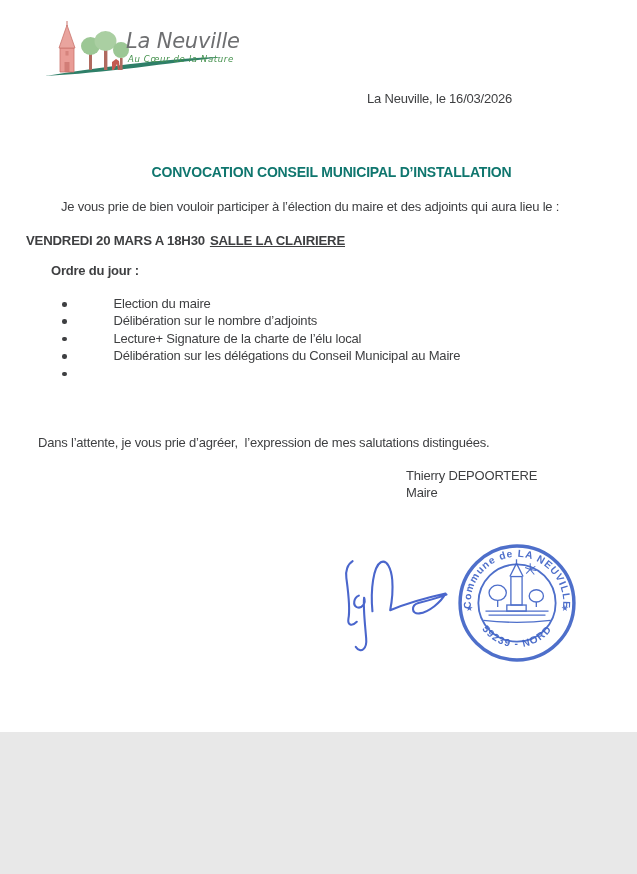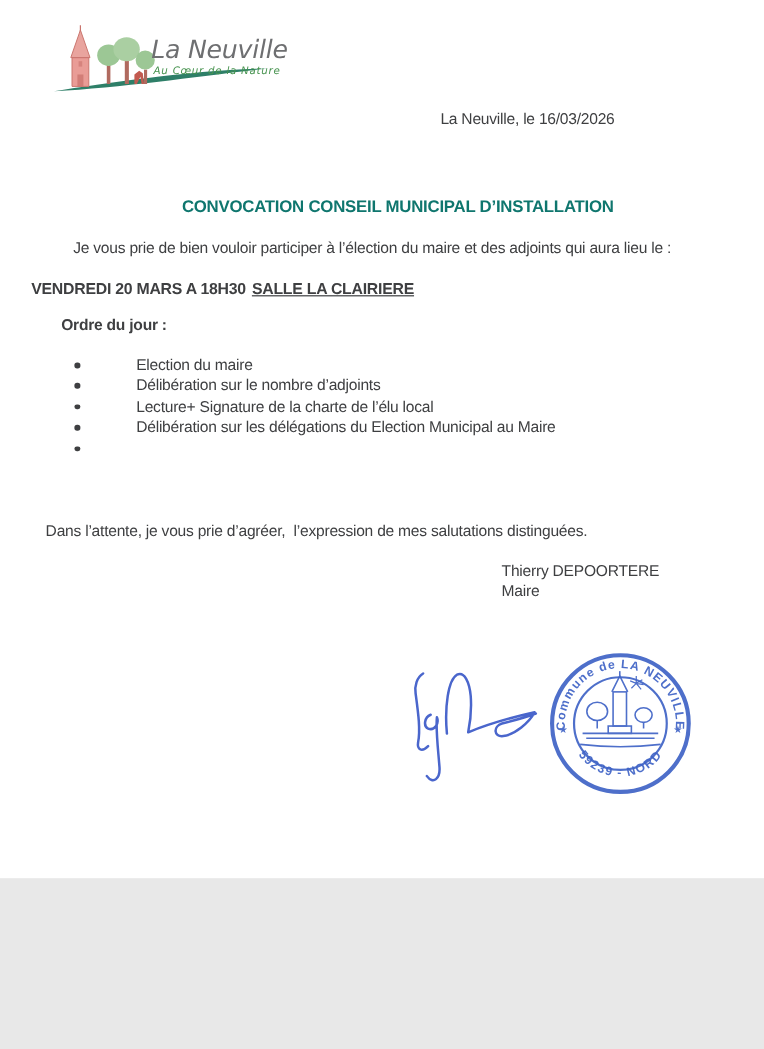--- a/index.html
+++ b/index.html
@@ -50,21 +50,21 @@
 
   .agenda-list { left: 57px; top: 296px; width: 540px; }
   .agenda-item { display: flex; align-items: flex-start; height: 17.4px; gap: 32px; }
   .agenda-item .dot {
     width: 4.5px; height: 4.5px; border-radius: 50%;
     background: #3e3f41; margin: 6px 15px 0 5px; flex: none;
   }
 
   .closing-par { left: 38px; top: 435px; width: 580px; white-space: pre-wrap; }
 
-  .signatory-block { left: 406px; top: 467px; line-height: 17px; margin-left: 12px; }
+  .signatory-block { left: 406px; top: 467px; line-height: 17px; }
 
   .signature-block { left: 338px; top: 544px; width: 120px; height: 120px; }
   .stamp-block { left: 456px; top: 542px; width: 122px; height: 122px; }
 </style>
 </head>
 <body>
 
 <div class="page">
 
   <div class="abs logo-block">
@@ -115,21 +115,21 @@
     <div class="agenda-item">
       <span class="dot"></span>
       <span>Délibération sur le nombre d’adjoints</span>
     </div>
     <div class="agenda-item">
       <span class="dot"></span>
       <span>Lecture+ Signature de la charte de l’élu local</span>
     </div>
     <div class="agenda-item">
       <span class="dot"></span>
-      <span>Délibération sur les délégations du Election Municipal au Maire</span>
+      <span>Délibération sur les délégations du Conseil Municipal au Maire</span>
     </div>
     <div class="agenda-item">
       <span class="dot"></span>
     </div>
   </div>
 
   <div class="abs closing-par">Dans l’attente, je vous prie d’agréer,  l’expression de mes salutations distinguées.</div>
 
   <div class="abs signatory-block">
     <div>Thierry DEPOORTERE</div>

